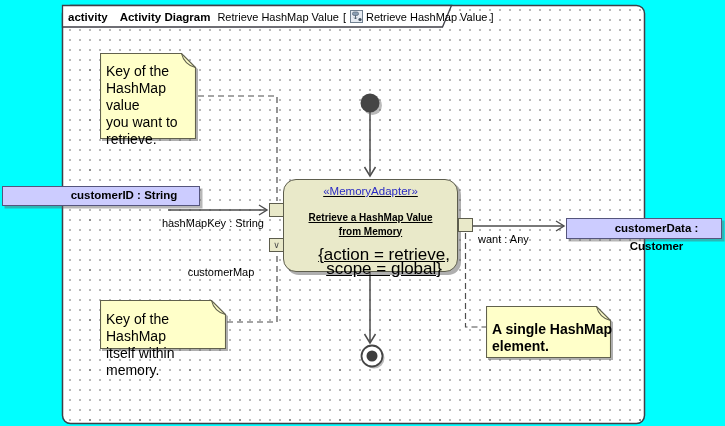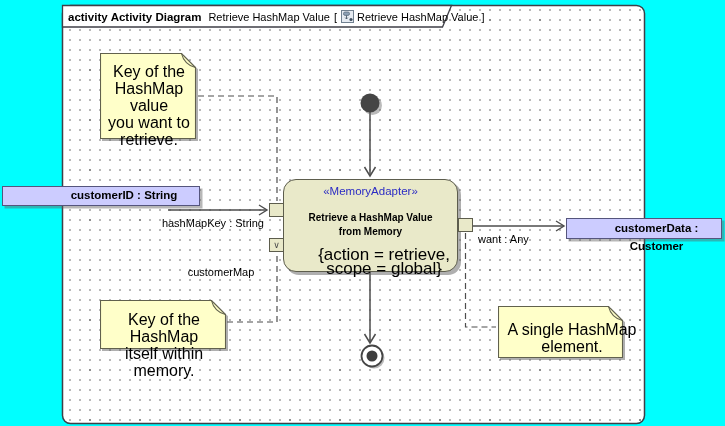--- a/index.html
+++ b/index.html
@@ -38,29 +38,29 @@
   #frame-header-text .brc{margin-left:3px;}
   #frame-header-text .dicon{display:inline-block;margin:0 3px 0 4px;}
 
   
   .note{z-index:3;}
   .note svg{position:absolute;left:0;top:0;filter:drop-shadow(2.5px 2.5px 0 rgba(95,95,95,0.50));}
   .note-body{fill:#FFFFC9;stroke:#61614D;stroke-width:1.1;}
   .note-flap{fill:none;stroke:#61614D;stroke-width:1.1;}
   .note-text{
     position:absolute;left:6px;right:4px;
-    font-size:16px;line-height:17px;color:#000;white-space:pre-line;text-align:center;
+    font-size:14px;line-height:17px;color:#000;white-space:pre-line;
   }
 
   
   #action-node{
     left:283px;top:179px;width:175px;height:93px;z-index:3;
     background:#E9E9C9;border:1.4px solid #5D5D4D;border-radius:13px;
     box-shadow:3px 3px 0 rgba(95,95,95,0.50);
-    box-sizing:border-box;text-align:center;
+    box-sizing:border-box;text-align:center;text-decoration:underline;
   }
   #action-stereotype{margin-top:5px;font-size:11.5px;color:#2B2BC4;}
   #action-name{margin-top:14px;font-size:10px;font-weight:bold;line-height:13.5px;color:#000;white-space:pre-line;}
   #action-constraint{
     width:fit-content;margin:10px 7px 0 auto;
     font-size:17px;line-height:14px;color:#000;white-space:pre-line;text-align:center;
   }
 
   
   .pin{
@@ -130,21 +130,21 @@
 
   <g>
     <circle cx="374" cy="358" r="10.5" fill="rgba(105,105,105,0.45)"></circle>
     <circle cx="372" cy="356" r="10.5" fill="#FFFFFF" stroke="#454545" stroke-width="1.8"></circle>
     <circle cx="372" cy="356" r="5.5" fill="#3E3E3E"></circle>
   </g>
 </svg>
 
 <div id="frame-header-text" class="abs">
   <span class="hb">activity</span>
-  <span class="hb" style="margin-left:3px">Activity Diagram</span>
+  <span class="hb" style="margin-left:12px">Activity Diagram</span>
   <span class="hn">Retrieve HashMap Value</span>
   <span class="br">[</span>
   <span class="dicon">
     <svg width="13" height="13" viewBox="0 0 13 13">
       <rect x="0.5" y="0.5" width="12" height="12" fill="#E6EBF2" stroke="#708090" stroke-width="1"></rect>
       <rect x="2.5" y="2" width="6" height="3.4" rx="1.6" fill="#8DA0B5" stroke="#5A6B7D" stroke-width="0.8"></rect>
       <path d="M5.5,5.5 V9 M5.5,9 L4.2,7.6 M5.5,9 L6.8,7.6" stroke="#4A5A6A" stroke-width="0.9" fill="none"></path>
       <circle cx="10" cy="9.5" r="1.6" fill="#3E4E5E"></circle>
     </svg>
   </span>
@@ -165,21 +165,21 @@
 
 <div class="note abs" style="left:100px;top:300px;width:126px;height:40px;">
   <svg width="126" height="49" viewBox="0 0 126 49">
     <path class="note-body" d="M0.5,0.5 H111.5 L125.5,14.5 V48.5 H0.5 Z"></path>
     <path class="note-flap" d="M111.5,0.5 C113,7.5 118.5,13 125.5,14.5"></path>
   </svg>
   <div class="note-text" style="top:11px;">Key of the HashMap
 itself within memory.</div>
 </div>
 
-<div class="note abs" style="left:498px;top:306px;width:146px;height:52px;">
+<div class="note abs" style="left:486px;top:306px;width:146px;height:52px;font-weight:bold;">
   <svg width="125" height="52" viewBox="0 0 125 52">
     <path class="note-body" d="M0.5,0.5 H110.5 L124.5,14.5 V51.5 H0.5 Z"></path>
     <path class="note-flap" d="M110.5,0.5 C112,7.5 117.5,13 124.5,14.5"></path>
   </svg>
   <div class="note-text" style="top:15px;">A single HashMap
 element.</div>
 </div>
 
 <div id="action-node" class="abs">
   <div id="action-stereotype">«MemoryAdapter»</div>

